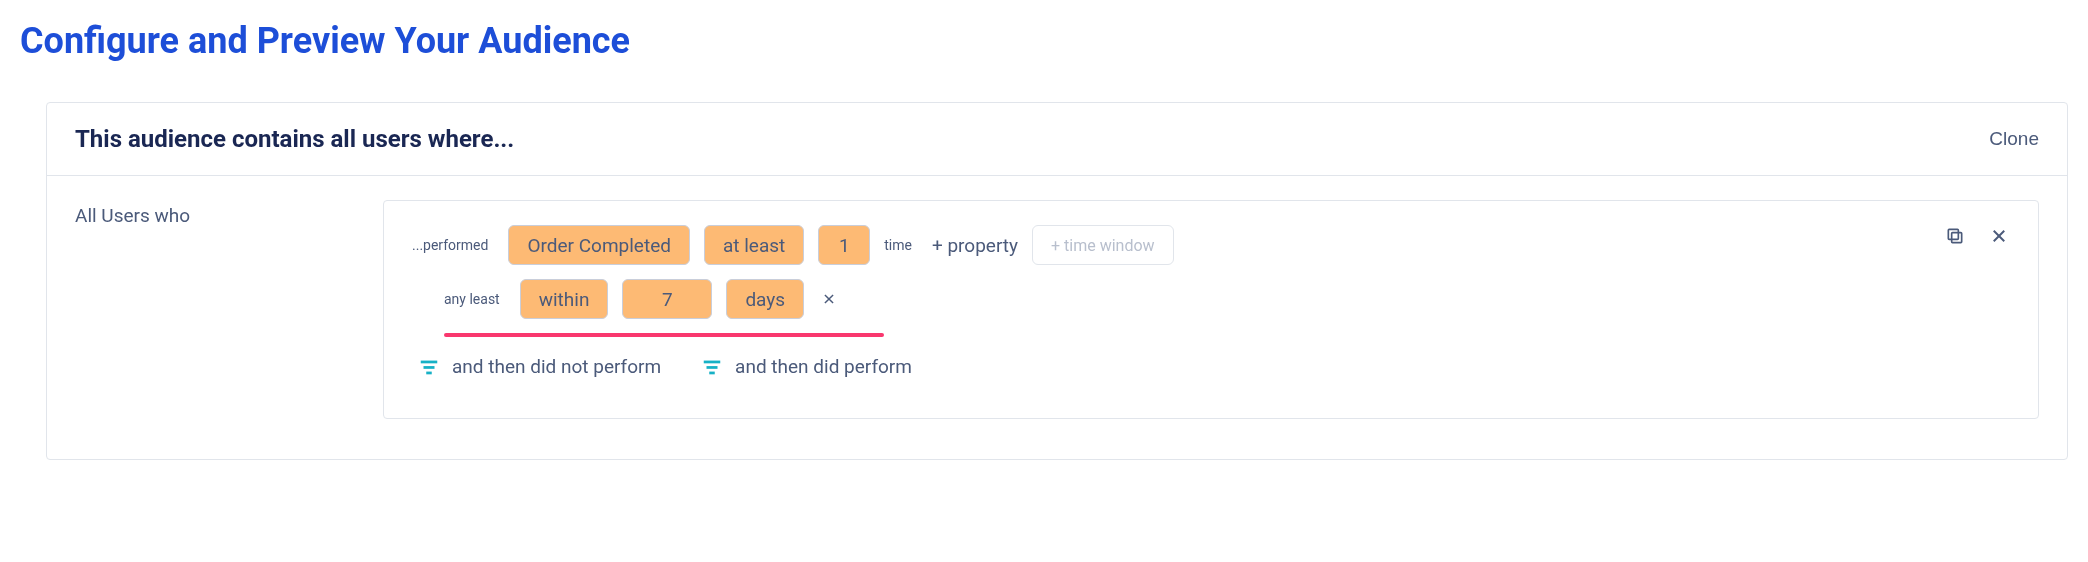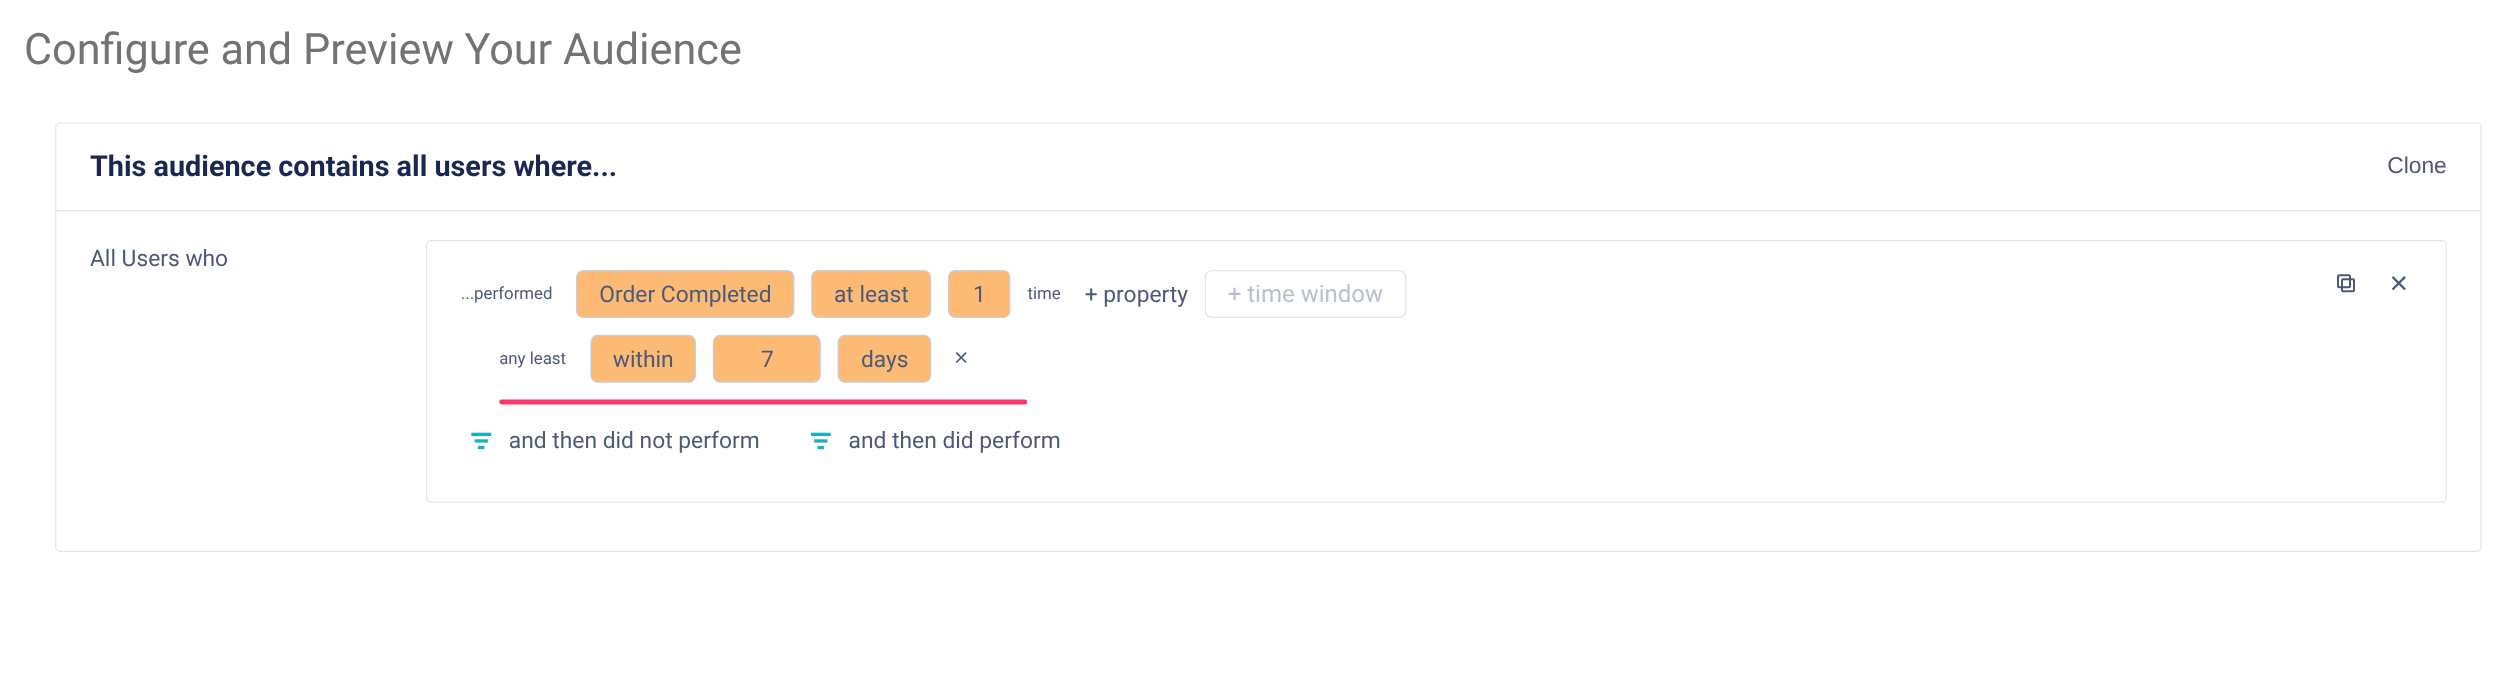--- a/index.html
+++ b/index.html
@@ -4,22 +4,22 @@
   <style>
     * { box-sizing: border-box; margin: 0; padding: 0; }
     body {
       font-family: -apple-system, BlinkMacSystemFont, "Segoe UI", Roboto, Helvetica, Arial, sans-serif;
       background: #fff;
       padding: 20px;
       color: #1a2753;
     }
     .page-title {
       font-size: 36px;
-      font-weight: 400;
-      color: #737373;
+      font-weight: 700;
+      color: #1d4ed8;
       margin-bottom: 40px;
     }
     .card {
       border: 1px solid #e1e5eb;
       border-radius: 4px;
       margin-left: 26px;
     }
     .card-header {
       display: flex;
       justify-content: space-between;
@@ -35,20 +35,21 @@
     .clone-btn {
       font-size: 19px;
       color: #4b5a7a;
       background: none;
       border: none;
       cursor: pointer;
     }
     .card-body {
       display: flex;
       padding: 24px 28px 40px 28px;
+      gap: 28px;
     }
     .left-label {
       font-size: 19px;
       color: #4b5a7a;
       width: 280px;
       padding-top: 4px;
     }
     .query-box {
       flex: 1;
       border: 1px solid #e1e5eb;
@@ -91,21 +92,21 @@
       cursor: pointer;
     }
     .pill-ghost {
       display: inline-flex;
       align-items: center;
       justify-content: center;
       height: 40px;
       padding: 0 18px;
       border: 1px solid #e1e5eb;
       border-radius: 6px;
-      font-size: 20px;
+      font-size: 16px;
       color: #b8bfcd;
       background: #fff;
       cursor: pointer;
     }
     .x-small {
       font-size: 18px;
       color: #4b5a7a;
       cursor: pointer;
       padding: 0 4px;
     }

